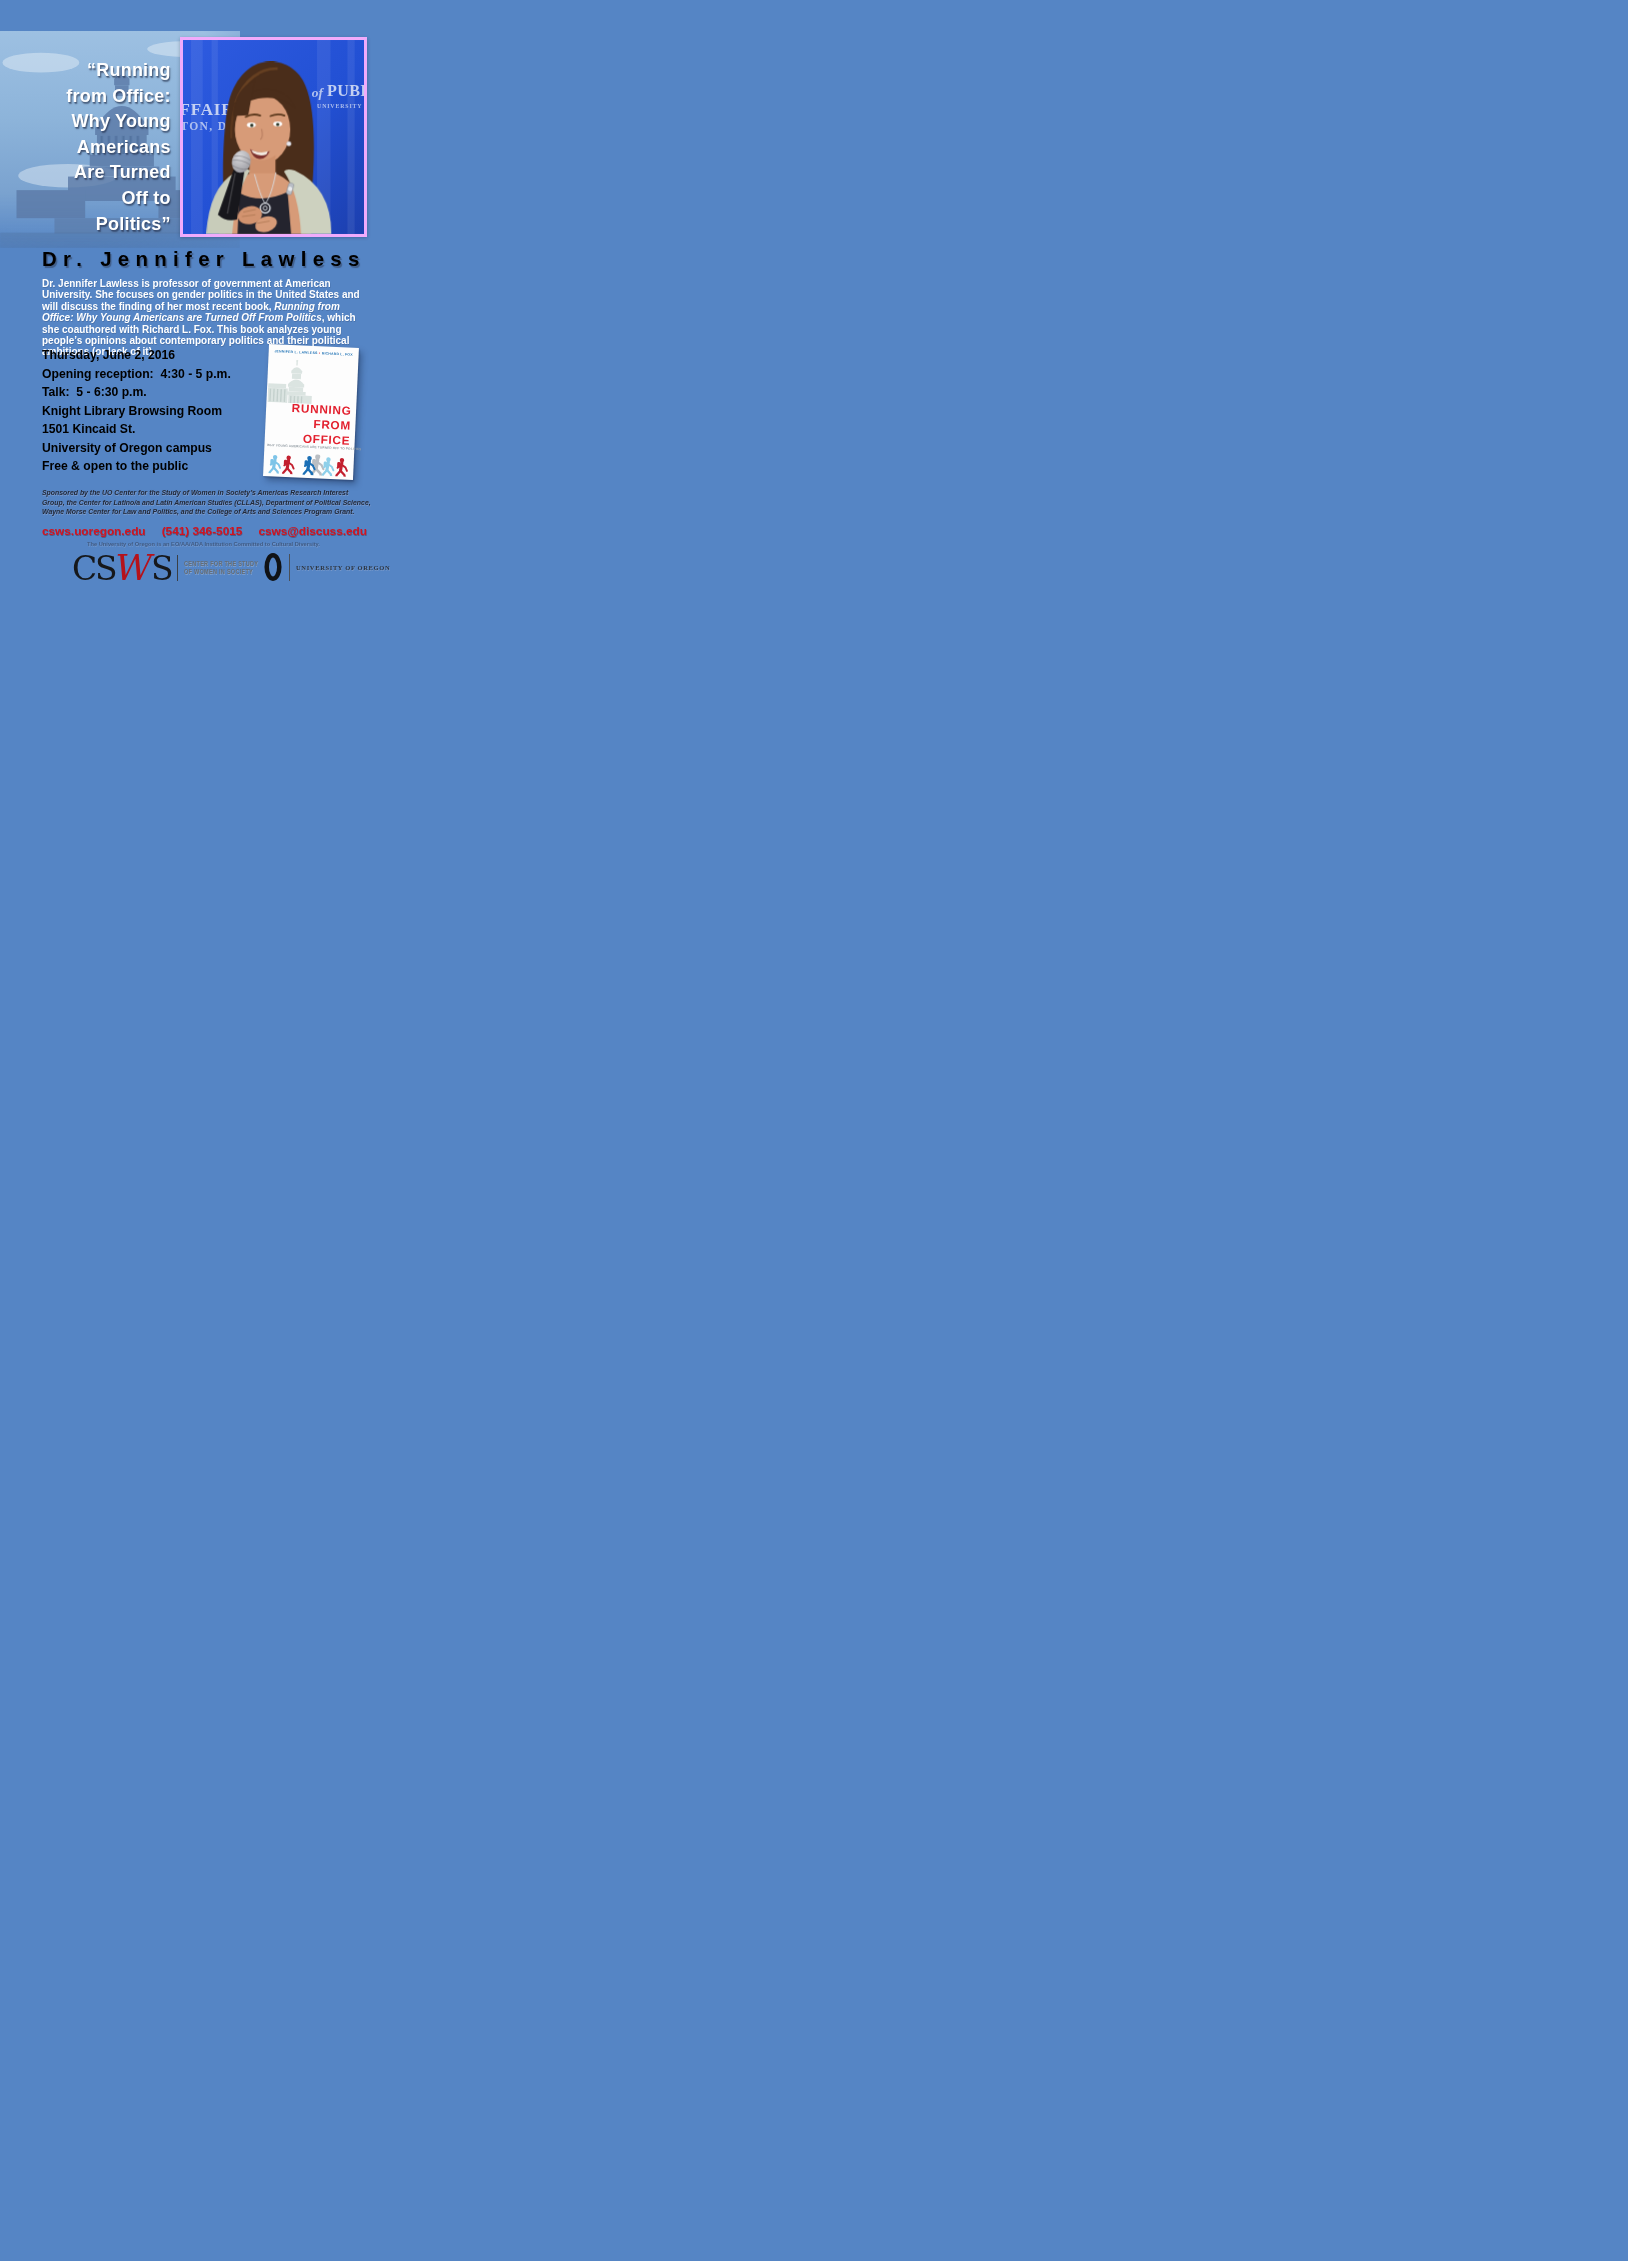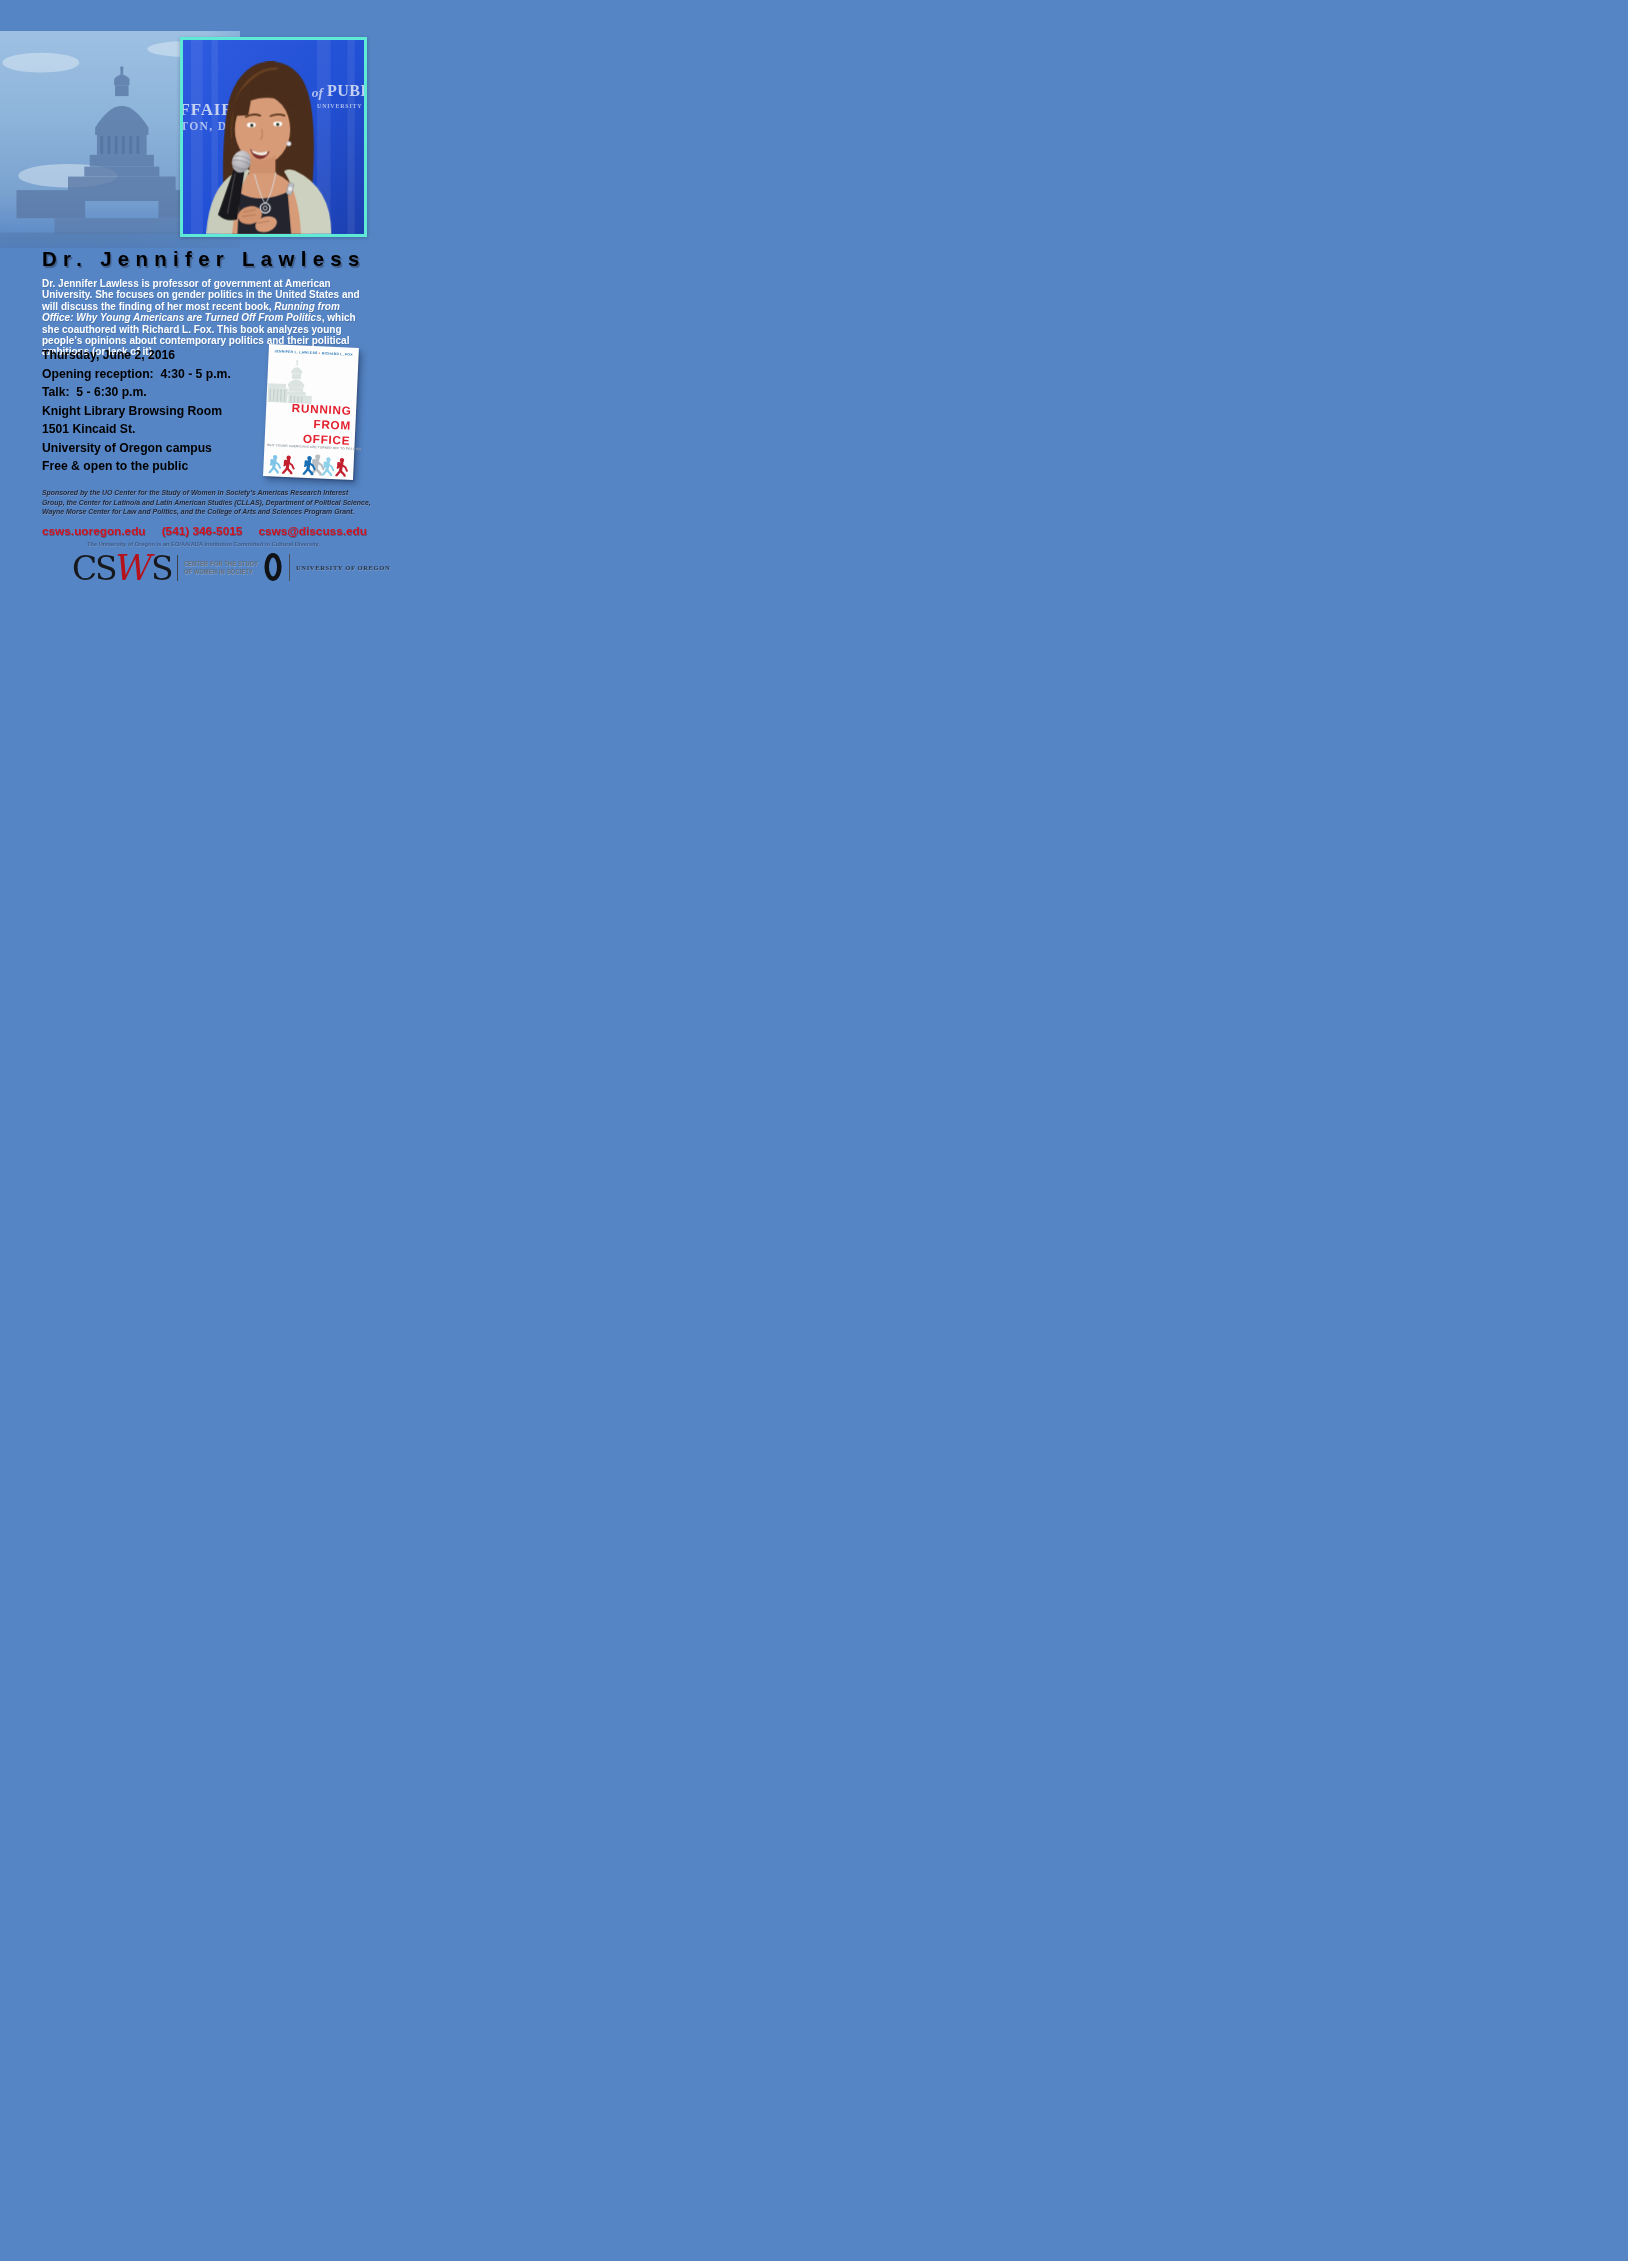--- a/index.html
+++ b/index.html
@@ -12,21 +12,21 @@
        -webkit-mask-image:radial-gradient(125% 105% at 32% 38%,#000 55%,transparent 96%);
        mask-image:radial-gradient(125% 105% at 32% 38%,#000 55%,transparent 96%);}
   .sky svg{filter:blur(0.5px);}
 
   
   .title{position:absolute;left:12.7px;top:58px;width:158px;text-align:right;
          font-weight:700;font-size:18px;line-height:25.6px;color:#ffffff;letter-spacing:0.2px;
          text-shadow:1.1px 1.6px 1.4px rgba(25,35,60,.55),0.5px 0.5px 0 rgba(70,90,120,.35);}
 
   
-  .photo-frame{position:absolute;left:180px;top:37px;width:187px;height:200px;background:#5eead4;
+  .photo-frame{position:absolute;left:180px;top:37px;width:187px;height:200px;background:#f0abfc;
                box-shadow:0 0.9px 3.6px rgba(10,20,40,.3);}
   .photo-frame svg{position:absolute;left:3.2px;top:3.2px;}
 
   
   .speaker-name{position:absolute;left:42px;top:248px;font-size:20.4px;font-weight:700;
                 letter-spacing:.31em;color:#000000;white-space:nowrap;
                 text-shadow:1.4px 1.6px 0.9px rgba(52,68,100,.6);}
 
   
   .bio{position:absolute;left:42px;top:278px;width:320px;font-size:10px;line-height:11.4px;
@@ -112,20 +112,29 @@
           <rect x="238" y="232" width="5" height="40"></rect>
         <rect x="254" y="232" width="5" height="40"></rect>
           <rect x="270" y="232" width="5" height="40"></rect>
         <rect x="286" y="232" width="5" height="40"></rect>
           <rect x="302" y="232" width="5" height="40"></rect>
         <rect x="0" y="446" width="530" height="34" opacity=".5"></rect>
       </g>
     </svg>
   </div>
 
+  <div class="title">
+    <div>“Running</div>
+    <div>from Office:</div>
+    <div>Why Young</div>
+    <div>Americans</div>
+    <div>Are Turned</div>
+    <div>Off to</div>
+    <div>Politics”</div>
+  </div>
 
   <div class="photo-frame">
     <svg width="181" height="194" viewBox="0 0 405 434">
       <defs>
         <linearGradient id="bgblue" x1="0" y1="0" x2="1" y2="1">
           <stop offset="0" stop-color="#2e5be0"></stop>
             <stop offset=".55" stop-color="#2250d4"></stop>
             <stop offset="1" stop-color="#1c3fae"></stop>
         </linearGradient>
         <radialGradient id="micgrad" cx=".35" cy=".3" r="1">

